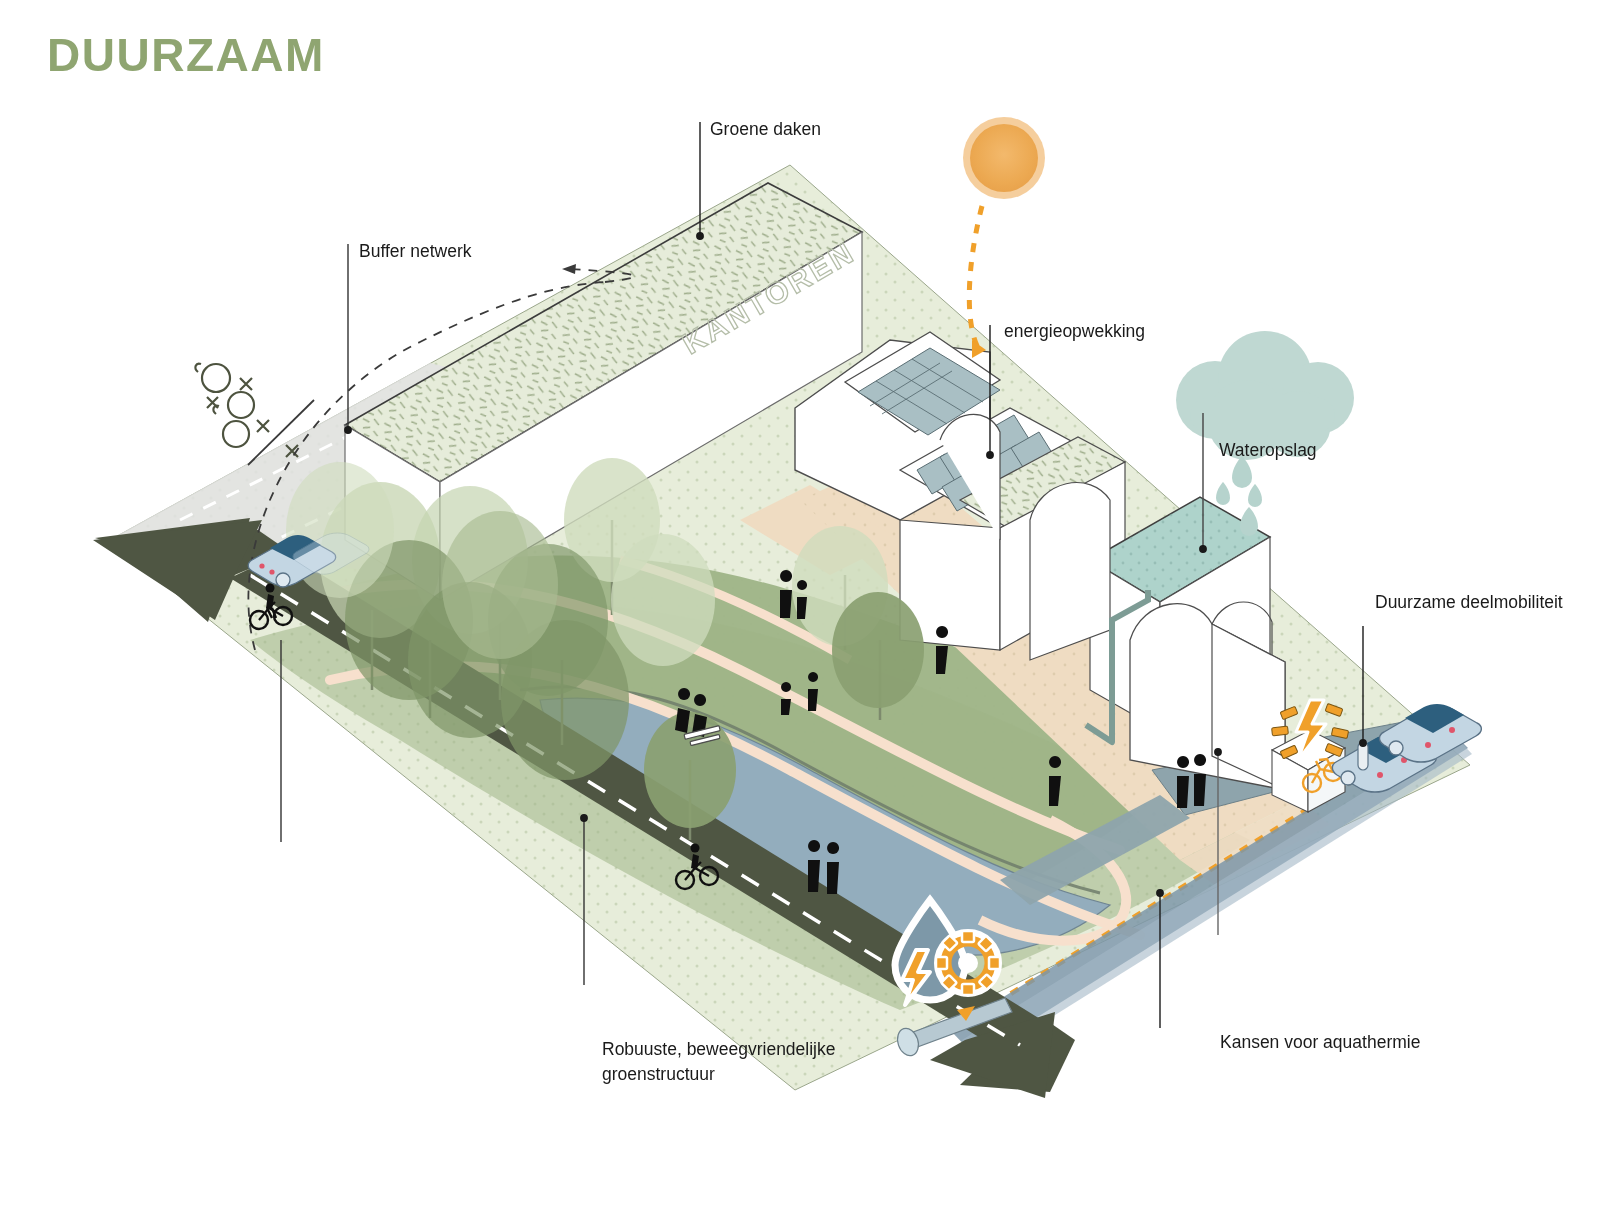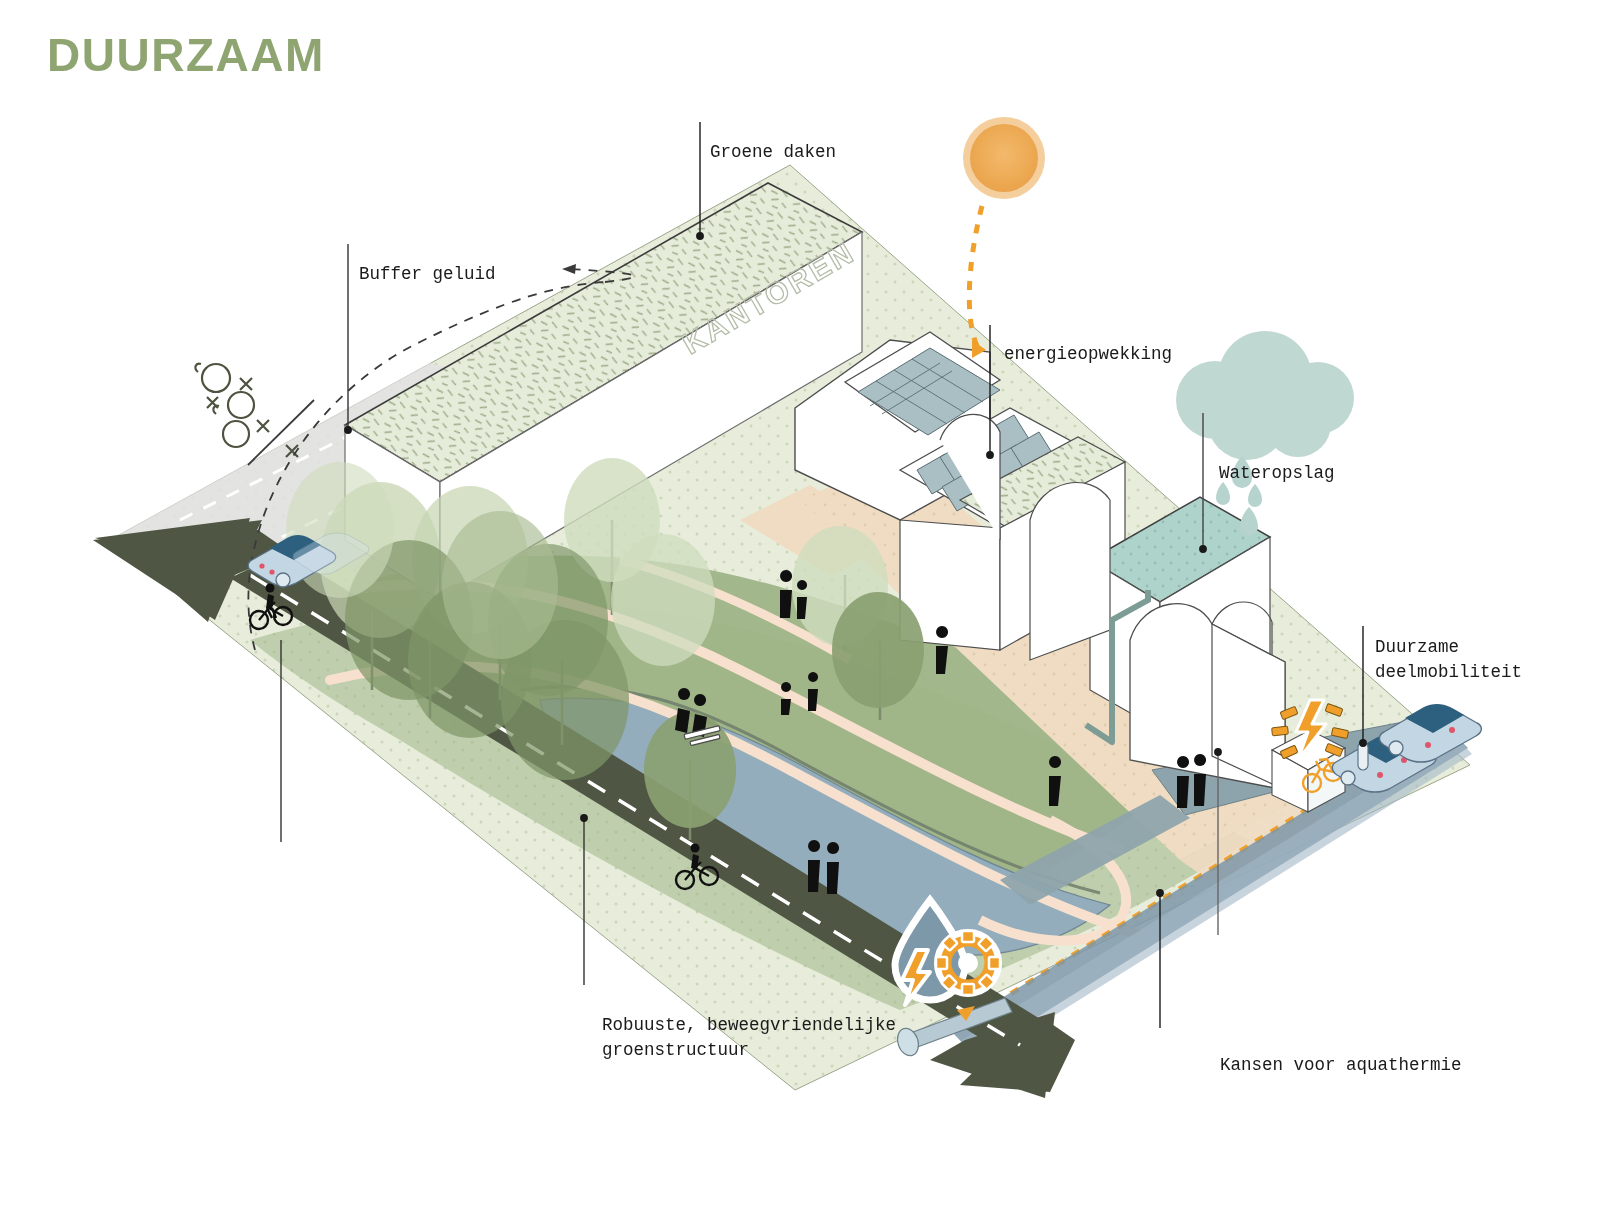--- a/index.html
+++ b/index.html
@@ -15,22 +15,21 @@
   .title{
     position:absolute;left:47px;top:28px;
     font-size:46px;font-weight:bold;letter-spacing:1.5px;
     color:#8fa571;
     font-family:"Liberation Sans", sans-serif;
   }
   .lbl{
     position:absolute;
     font-size:17.5px;line-height:1.45;
     color:#1a1a1a;white-space:pre-line;
-    font-family:Liberation Mono, monospace;
-    margin-top:23px;
+    font-family:Liberation Sans, sans-serif;
   }
 </style>
 </head>
 <body>
 
 <div id="stage">
 
   <div class="title">DUURZAAM</div>
 
   <svg class="scene" viewBox="0 0 1600 1225">
@@ -430,28 +429,28 @@
         <circle cx="1218" cy="752" r="3.2"></circle>
 
       <line x1="1160" y1="893" x2="1160" y2="1028"></line>
         <circle cx="1160" cy="893" r="3.2"></circle>
     </g>
 
   </svg>
 
   <div class="lbl" style="left:710px;top:117px;">Groene daken</div>
 
-  <div class="lbl" style="left:359px;top:239px;">Buffer geluid</div>
+  <div class="lbl" style="left:359px;top:239px;">Buffer netwerk</div>
 
   <div class="lbl" style="left:1004px;top:319px;">energieopwekking</div>
 
   <div class="lbl" style="left:1219px;top:438px;">Wateropslag</div>
 
-  <div class="lbl" style="left:1375px;top:612px;">Duurzame deelmobiliteit</div>
-
-
-  <div class="lbl" style="left:602px;top:990px;">Robuuste, beweegvriendelijke
+  <div class="lbl" style="left:1375px;top:590px;">Duurzame deelmobiliteit</div>
+
+
+  <div class="lbl" style="left:602px;top:1037px;">Robuuste, beweegvriendelijke
 groenstructuur</div>
 
 
   <div class="lbl" style="left:1220px;top:1030px;">Kansen voor aquathermie</div>
 
 </div>
 
 </body></html>

